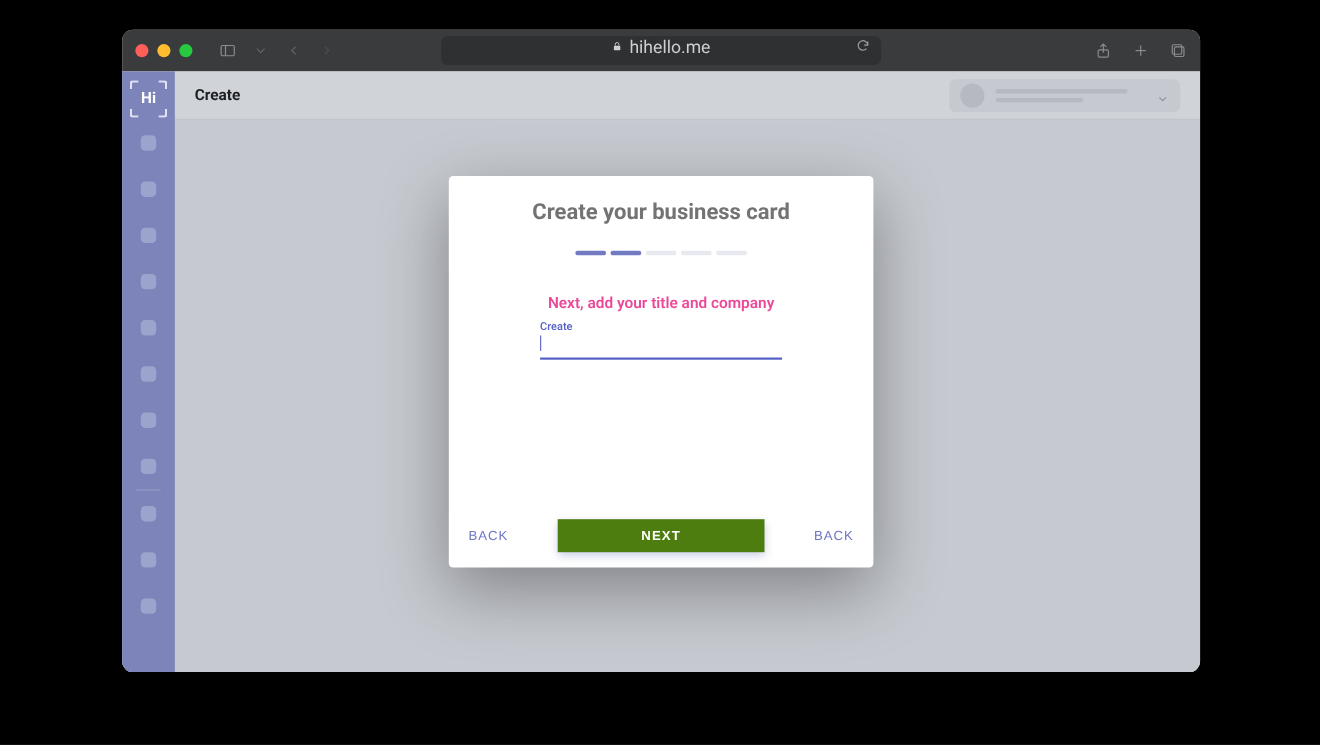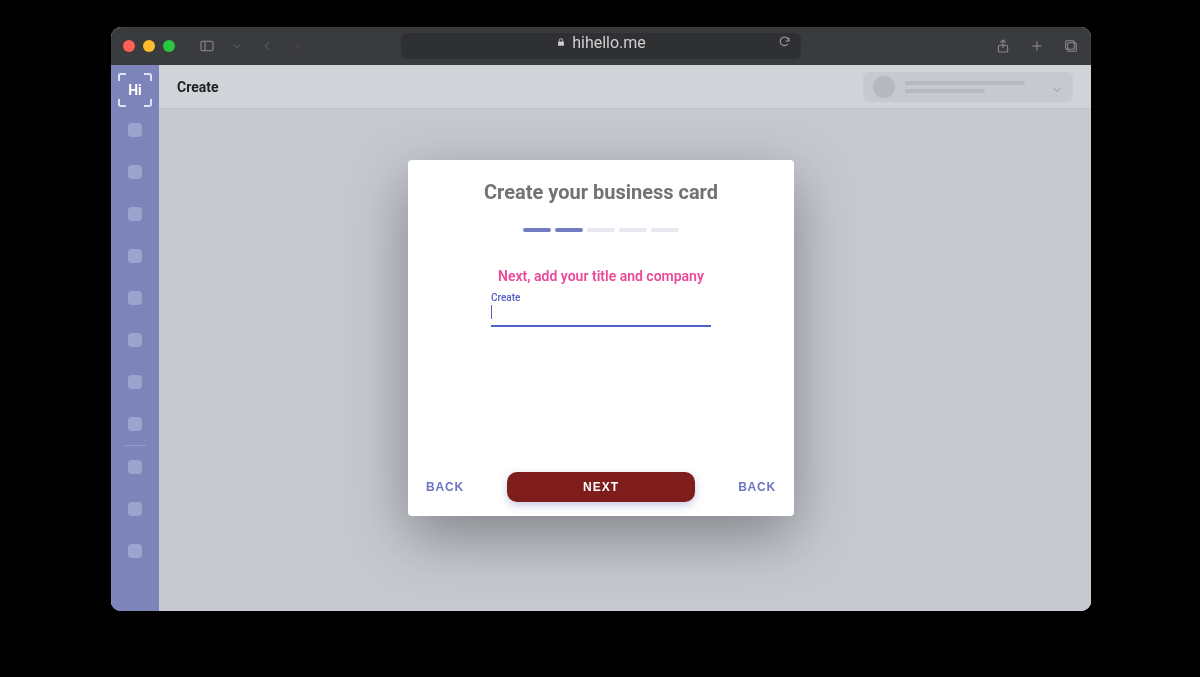--- a/index.html
+++ b/index.html
@@ -114,26 +114,26 @@
   .field input::placeholder{ color:#7a7e87; font-size:13px; }
   .cursor{
     position:absolute; left:0; top:3px; width:1px; height:14px; background:#5560c6;
   }
 
   .modal-actions{
     margin-top:auto; display:flex; align-items:center; justify-content:space-between;
     padding:0 2px;
   }
   .txtbtn{
-    background:none; border:none; color:#6d76c3; font-size:12px; font-weight:700;
+    background:none; border:none; color:#6d76c3; font-size:12px; font-weight:400;
     letter-spacing:.8px; cursor:pointer; padding:8px 4px;
   }
   .nextbtn{
-    width:188px; height:30px; border:none; border-radius:10px;
-    background:#7f1d1d; color:#fff; font-size:12px; font-weight:700;
+    width:188px; height:30px; border:none; border-radius:0;
+    background:#4d7c0f; color:#fff; font-size:12px; font-weight:700;
     letter-spacing:1px; cursor:pointer;
     box-shadow:0 3px 8px rgba(90,98,180,.35);
   }
 </style>
 </head>
 <body>
 
 <div class="safari-window">
 
   <div class="titlebar">

